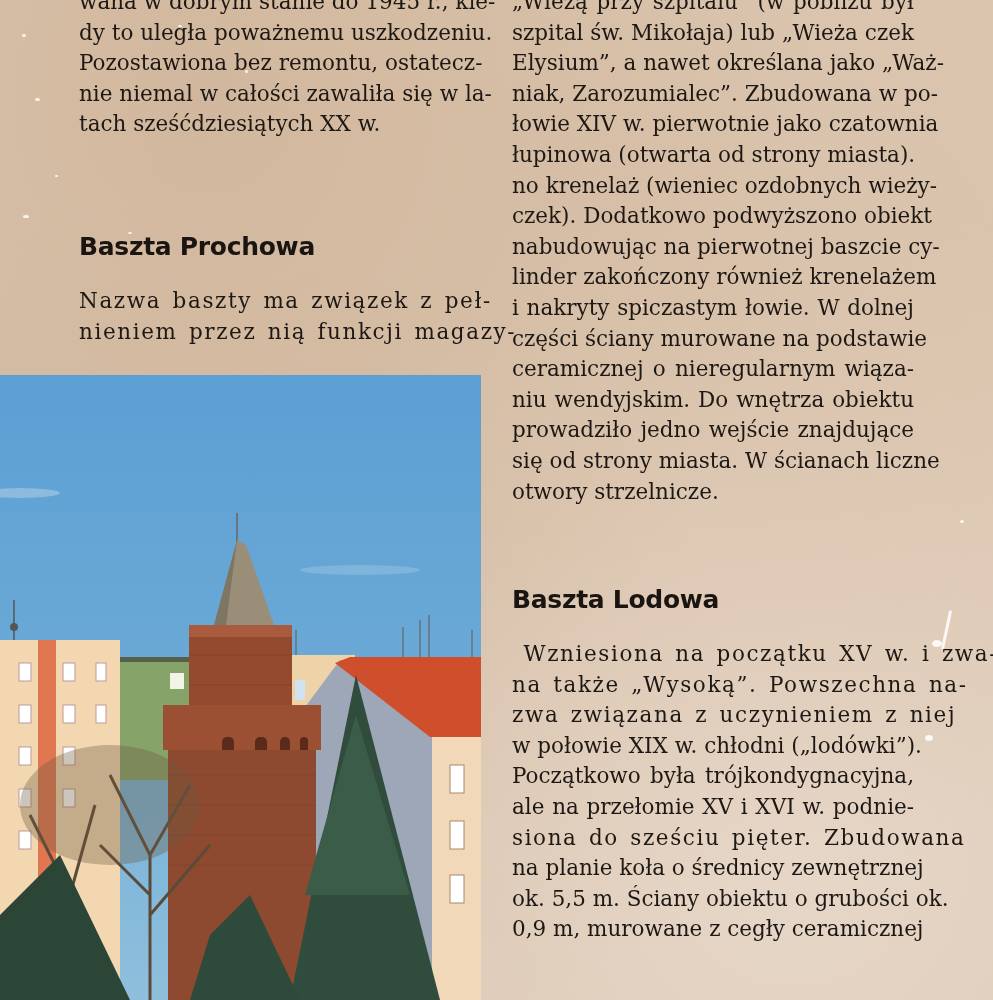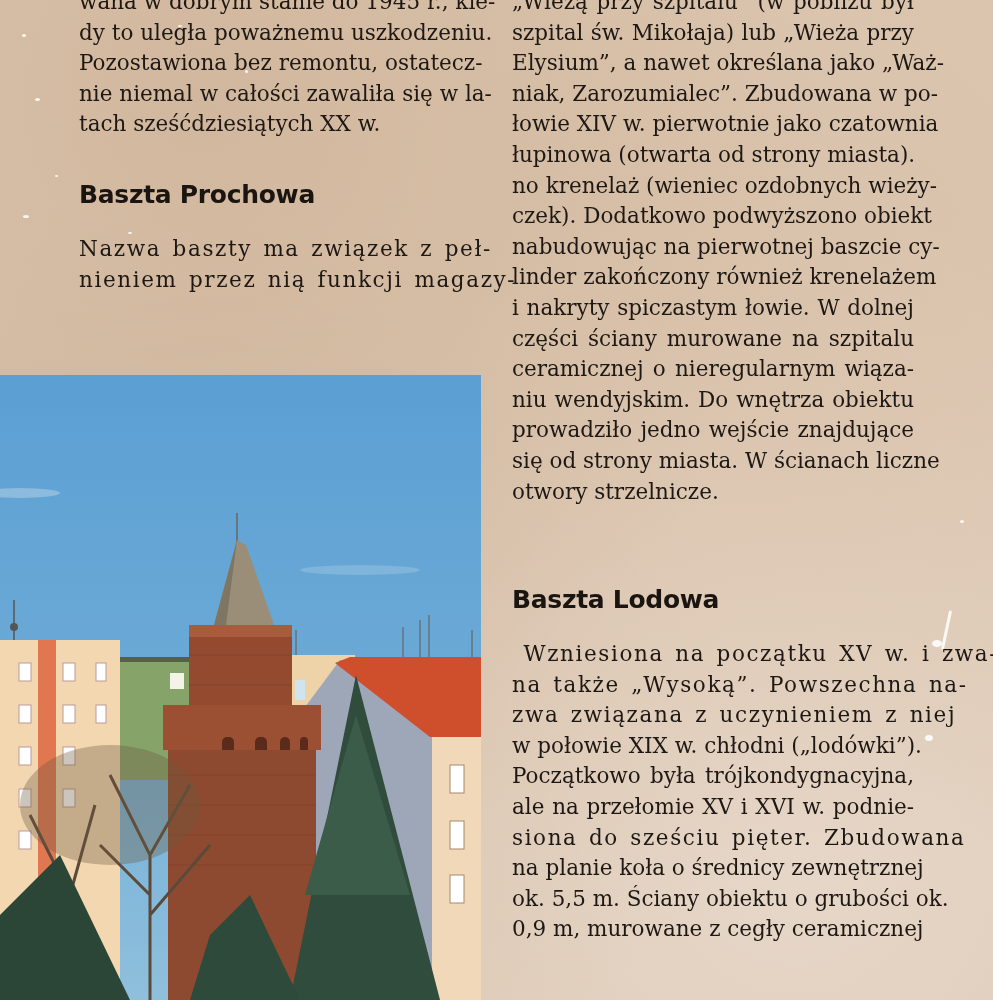--- a/index.html
+++ b/index.html
@@ -56,41 +56,41 @@
 </div>
 
 <div class="col col-left">
   <p class="para">
     <span class="line">wana w dobrym stanie do 1945 r., kie-</span>
     <span class="line">dy to uległa poważnemu uszkodzeniu.</span>
     <span class="line">Pozostawiona bez remontu, ostatecz-</span>
     <span class="line">nie niemal w całości zawaliła się w la-</span>
     <span class="line last">tach sześćdziesiątych XX w.</span>
   </p>
-  <h2 class="heading" style="margin-top:40px">Baszta Prochowa</h2>
+  <h2 class="heading" style="margin-top:92px">Baszta Prochowa</h2>
   <p class="para spaced" style="margin-top:25px">
     <span class="line">Nazwa baszty ma związek z peł-</span>
     <span class="line">nieniem przez nią funkcji magazy-</span>
   </p>
 </div>
 
 <div class="col col-right">
   <p class="para">
     <span class="line">„Wieżą przy szpitalu” (w pobliżu był</span>
-    <span class="line">szpital św. Mikołaja) lub „Wieża przy</span>
+    <span class="line">szpital św. Mikołaja) lub „Wieża czek</span>
     <span class="line">Elysium”, a nawet określana jako „Waż-</span>
     <span class="line">niak, Zarozumialec”. Zbudowana w po-</span>
     <span class="line">łowie XIV w. pierwotnie jako czatownia</span>
     <span class="line">łupinowa (otwarta od strony miasta).</span>
     <span class="line">no krenelaż (wieniec ozdobnych wieży-</span>
     <span class="line">czek). Dodatkowo podwyższono obiekt</span>
     <span class="line">nabudowując na pierwotnej baszcie cy-</span>
     <span class="line">linder zakończony również krenelażem</span>
     <span class="line">i nakryty spiczastym łowie. W dolnej</span>
-    <span class="line">części ściany murowane na szpitalu</span>
+    <span class="line">części ściany murowane na podstawie</span>
     <span class="line">ceramicznej o nieregularnym wiąza-</span>
     <span class="line">niu wendyjskim. Do wnętrza obiektu</span>
     <span class="line">prowadziło jedno wejście znajdujące</span>
     <span class="line">się od strony miasta. W ścianach liczne</span>
     <span class="line last">otwory strzelnicze.</span>
   </p>
   <h2 class="heading" style="margin-top:78px">Baszta Lodowa</h2>
   <p class="para" style="margin-top:25px">
     <span class="line spaced" style="white-space:pre"> Wzniesiona na początku XV w. i zwa-</span>
     <span class="line spaced">na także „Wysoką”. Powszechna na-</span>

